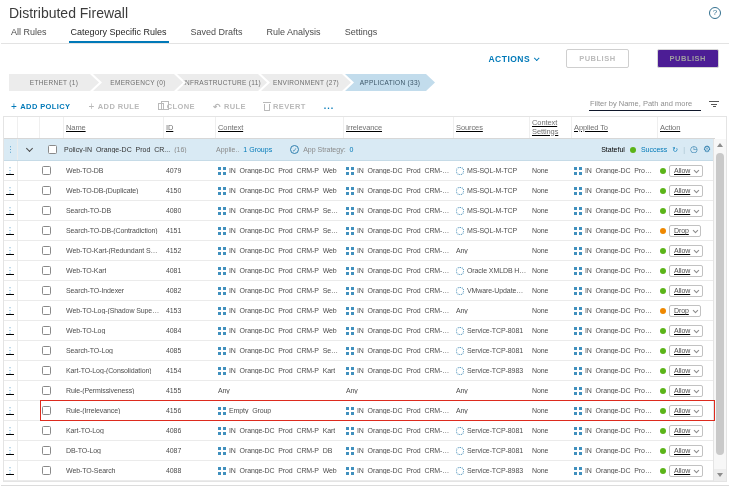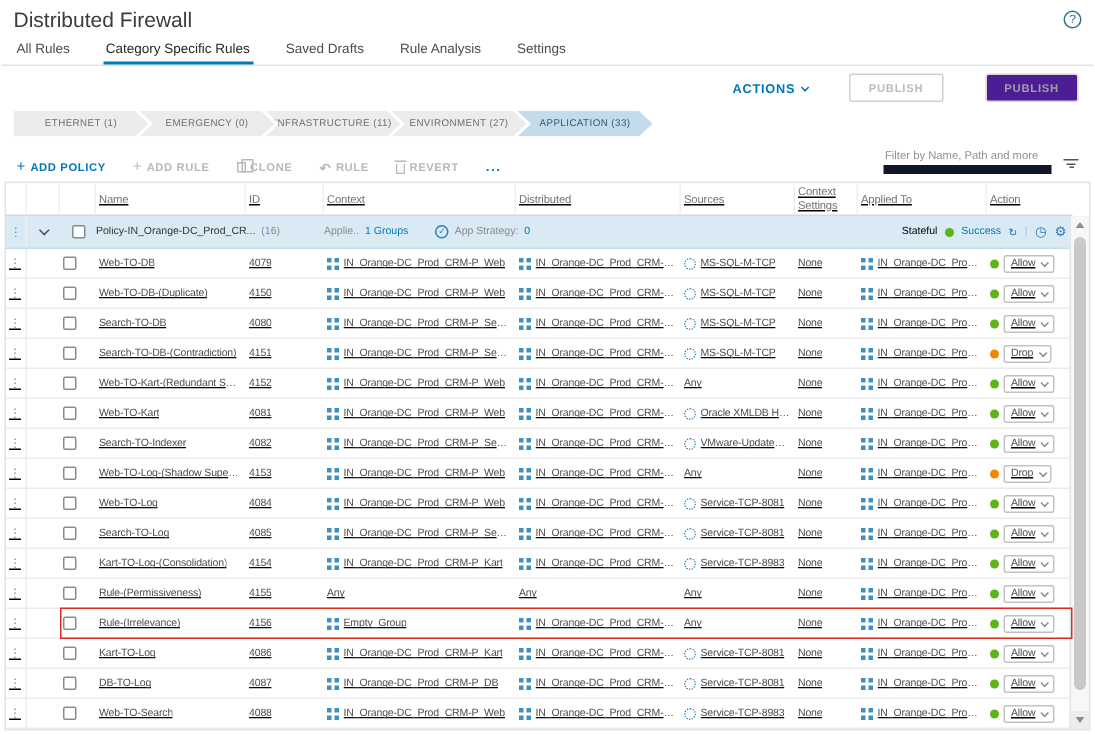--- a/index.html
+++ b/index.html
@@ -43,21 +43,21 @@
   .tool.more { color: #0079b8; letter-spacing: 1px; font-size: 9px; }
   .plus { font-size: 10px; font-weight: normal; line-height: 8px; }
   .clone-icon { width: 6px; height: 7px; border: 1px solid currentColor; position: relative; background: #fff; }
   .clone-icon::before { content: ""; position: absolute; top: -3px; left: 2px; width: 6px; height: 7px;
     border: 1px solid currentColor; }
   .trash-icon { width: 6px; height: 7px; border: 1px solid currentColor; border-top: none;
     border-radius: 0 0 1px 1px; position: relative; margin-top: 2px; }
   .trash-icon::before { content: ""; position: absolute; top: -2px; left: -2px; right: -2px; height: 1px; background: currentColor; }
   .undo-glyph { font-size: 9px; line-height: 8px; }
   .filterbox { margin-left: auto; display: flex; align-items: flex-end; gap: 8px; }
-  .filter-input { border: none; border-bottom: 6px solid #0f172a; width: 112px; font-size: 7.5px;
+  .filter-input { border: none; border-bottom: 1px solid #0f172a; width: 112px; font-size: 7.5px;
     color: #555; padding: 2px 1px; outline: none; font-family: "Liberation Sans", sans-serif; }
   .filter-input::placeholder { color: #8f8f8f; }
   .funnel { display: flex; flex-direction: column; align-items: center; gap: 1.5px; padding-bottom: 4px; cursor: pointer; }
   .funnel i { display: block; height: 1px; background: #555; }
   .funnel i:nth-child(1){ width: 10px; } .funnel i:nth-child(2){ width: 6px; } .funnel i:nth-child(3){ width: 3px; }
 
   
   .grid { position: relative; margin: 0 2px; width: 724px; border: 1px solid #e4e4e4; background: #fff; }
   .gridrow { display: grid; grid-template-columns: 14px 22px 24px 100px 52px 128px 110px 76px 42px 86px 57px; width: 711px; text-decoration: underline; }
   .hrow { height: 22px; border-bottom: 1px solid #d7d7d7; }
@@ -188,21 +188,21 @@
   </div>
 
   <div class="grid">
     <div class="gridrow hrow">
       <div class="c"></div>
         <div class="c"></div>
         <div class="c"></div>
       <div class="c">Name</div>
       <div class="c">ID</div>
       <div class="c">Context</div>
-      <div class="c">Distributed</div>
+      <div class="c">Irrelevance</div>
       <div class="c">Sources</div>
       <div class="c wrap">Context Settings</div>
       <div class="c">Applied To</div>
       <div class="c nob">Action</div>
     </div>
 
     <div class="policyrow">
       <div class="pcell" style="width:14px">
           <span class="dots">⋮</span>
         </div>

